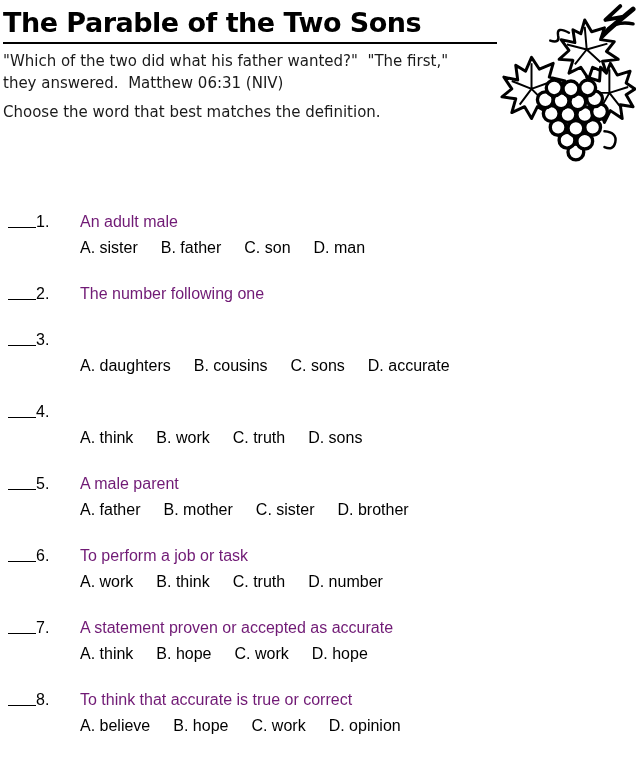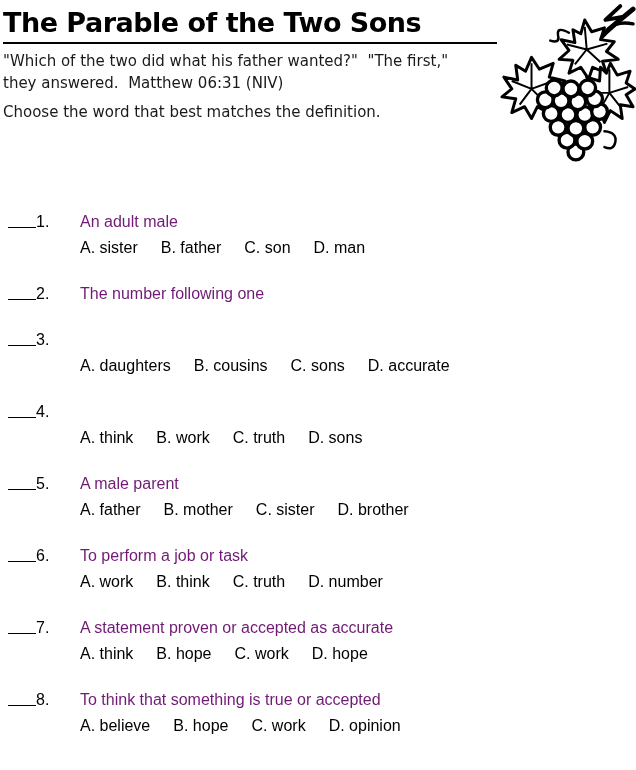--- a/index.html
+++ b/index.html
@@ -247,21 +247,21 @@
         <span>D. hope</span>
       </div>
     </div>
 
     <div class="question">
       <div class="q-row1">
         <span class="q-marker">
             <span class="answer-blank"></span>
             <span class="q-num">8.</span>
           </span>
-        <span class="q-def">To think that something is true or accepted</span>
+        <span class="q-def">To think that accurate is true or correct</span>
       </div>
       <div class="q-options">
         <span>A. believe</span>
         <span>B. hope</span>
         <span>C. work</span>
         <span>D. opinion</span>
       </div>
     </div>
 
   </div>

